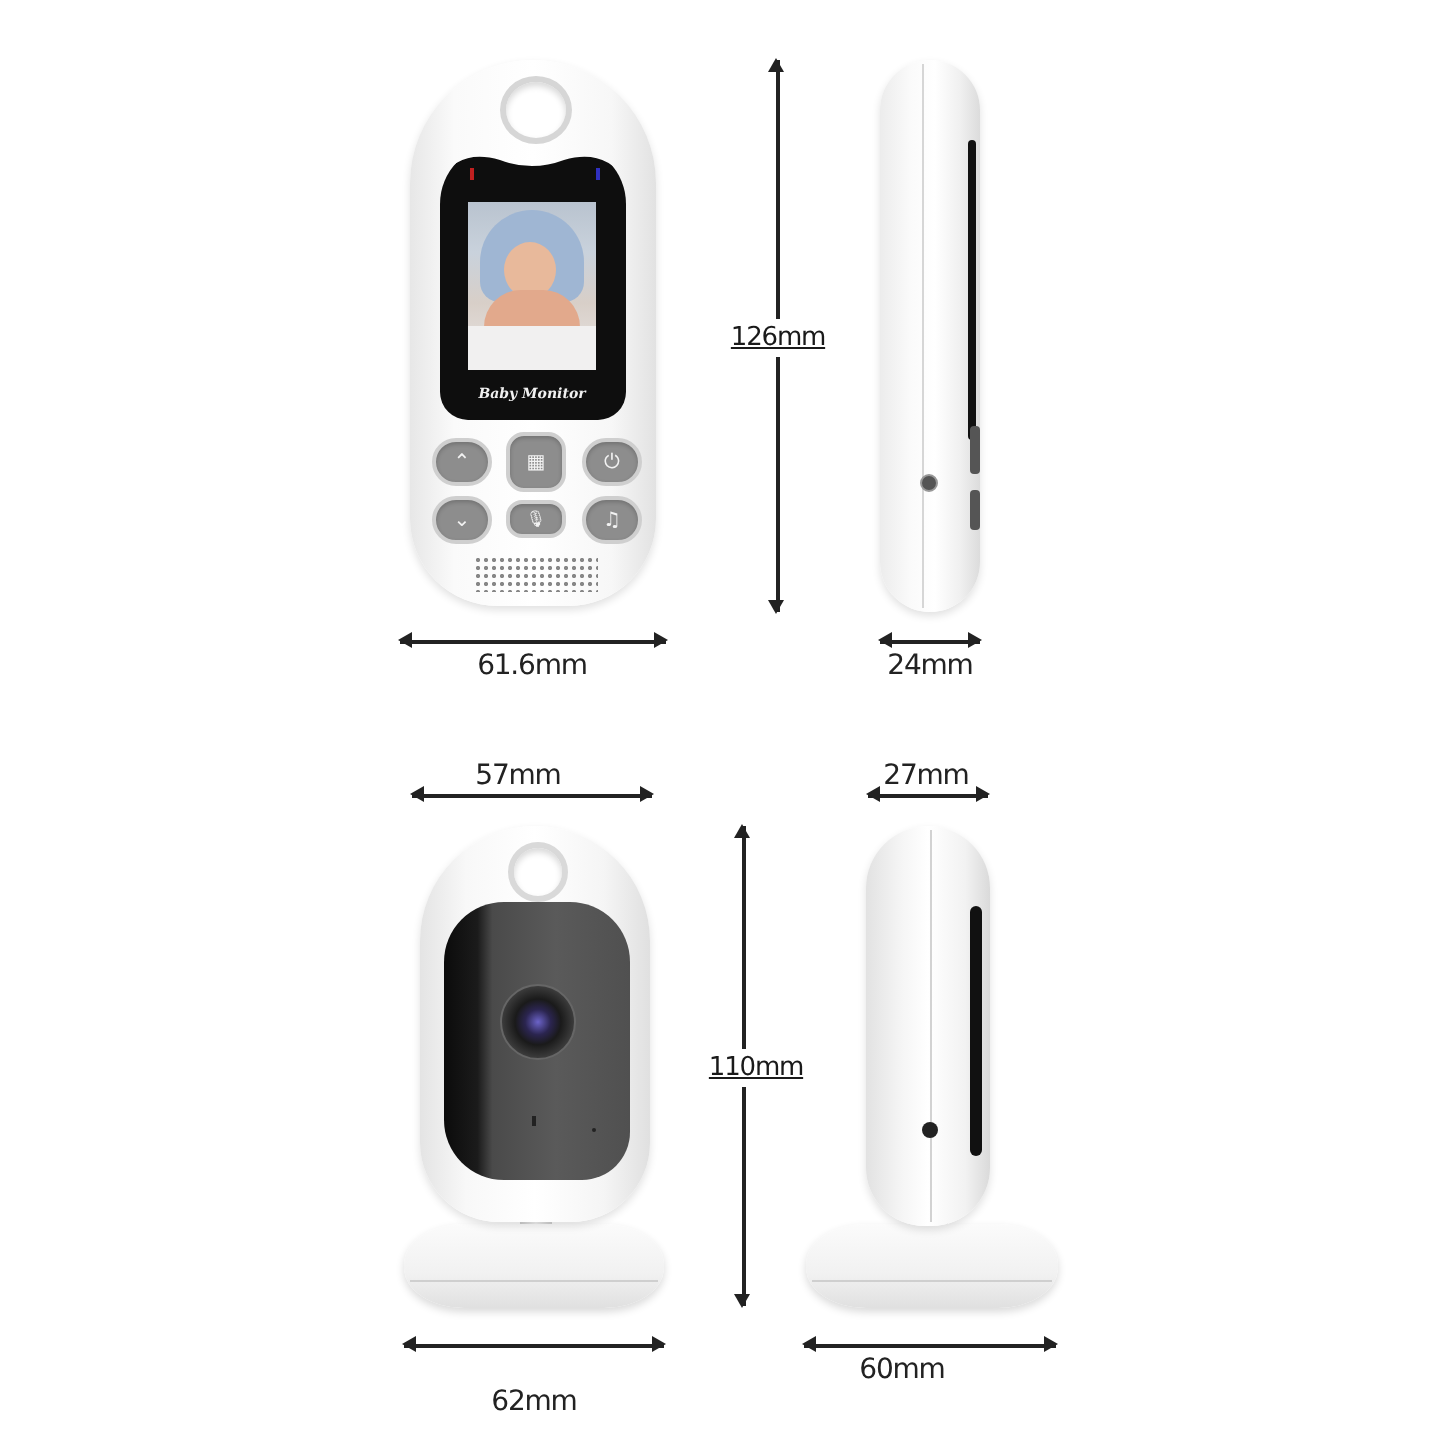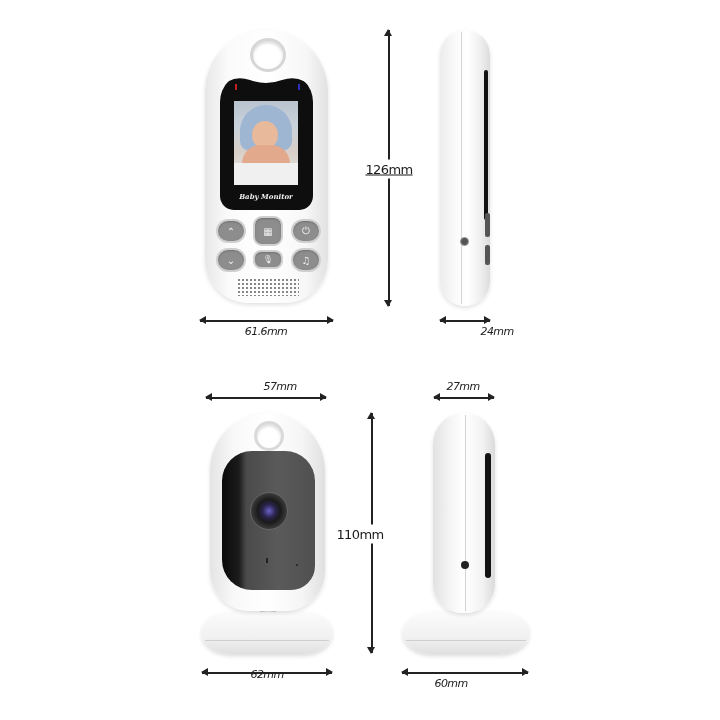--- a/index.html
+++ b/index.html
@@ -1,18 +1,18 @@
 <!DOCTYPE html>
 <html><head>
 <meta charset="utf-8">
 <style>
   html,body{margin:0;padding:0;background:#ffffff;}
   body{width:720px;height:720px;position:relative;overflow:hidden;font-family:"DejaVu Sans",sans-serif;color:#1a1a1a;}
   .abs{position:absolute;}
-  .label{position:absolute;font-size:11px;letter-spacing:-0.6px;color:#222;white-space:nowrap;transform:translateX(-50%);font-style:italic;}
+  .label{position:absolute;font-size:14px;letter-spacing:-0.6px;color:#222;white-space:nowrap;transform:translateX(-50%);}
   .hline{position:absolute;height:1.5px;background:#222;}
   .hline::before,.hline::after{content:"";position:absolute;top:-4px;border-top:4.5px solid transparent;border-bottom:4.5px solid transparent;}
   .hline::before{left:-1px;border-right:7px solid #222;}
   .hline::after{right:-1px;border-left:7px solid #222;}
   .vline{position:absolute;width:1.5px;background:#222;}
   .vline::before,.vline::after{content:"";position:absolute;left:-4px;border-left:4.5px solid transparent;border-right:4.5px solid transparent;}
   .vline::before{top:-1px;border-bottom:7px solid #222;}
   .vline::after{bottom:-1px;border-top:7px solid #222;}
   .vlabel{position:absolute;font-size:13px;letter-spacing:-0.6px;background:#fff;padding:2px 0;transform:translate(-50%,-50%);}
 
@@ -105,41 +105,41 @@
 
 <div>
   <div class="abs pus-body"></div>
   <div class="abs pus-seam"></div>
   <div class="abs pus-edge"></div>
   <div class="abs pus-btn1"></div>
   <div class="abs pus-btn2"></div>
   <div class="abs pus-jack"></div>
 </div>
 <div class="hline" style="left:440px;top:320px;width:50px;"></div>
-<div class="label" style="left:465px;top:325px;margin-left:32px;">24mm</div>
+<div class="label" style="left:465px;top:325px;">24mm</div>
 
-<div class="label" style="left:280px;top:380px;">57mm</div>
+<div class="label" style="left:259px;top:380px;">57mm</div>
 <div class="hline" style="left:206px;top:397px;width:120px;"></div>
 
 <div>
   <div class="abs cam-neck"></div>
   <div class="abs cam-base"></div>
   <div class="abs cam-base-line"></div>
   <div class="abs cam-body"></div>
   <div class="abs cam-hole"></div>
   <div class="abs cam-face"></div>
   <div class="abs cam-lens"></div>
   <div class="abs cam-mic"></div>
   <div class="abs cam-dot"></div>
 </div>
 <div class="hline" style="left:202px;top:672px;width:130px;"></div>
-<div class="label" style="left:267px;top:668px;">62mm</div>
+<div class="label" style="left:267px;top:693px;">62mm</div>
 
 <div class="vline" style="left:371px;top:413px;height:240px;"></div>
-<div class="vlabel" style="left:360px;top:534px;">110mm</div>
+<div class="vlabel" style="left:378px;top:534px;text-decoration:underline;">110mm</div>
 
 <div class="label" style="left:463px;top:380px;">27mm</div>
 <div class="hline" style="left:434px;top:397px;width:60px;"></div>
 
 <div>
   <div class="abs cams-neck"></div>
   <div class="abs cams-base"></div>
   <div class="abs cams-base-line"></div>
   <div class="abs cams-body"></div>
   <div class="abs cams-seam"></div>

